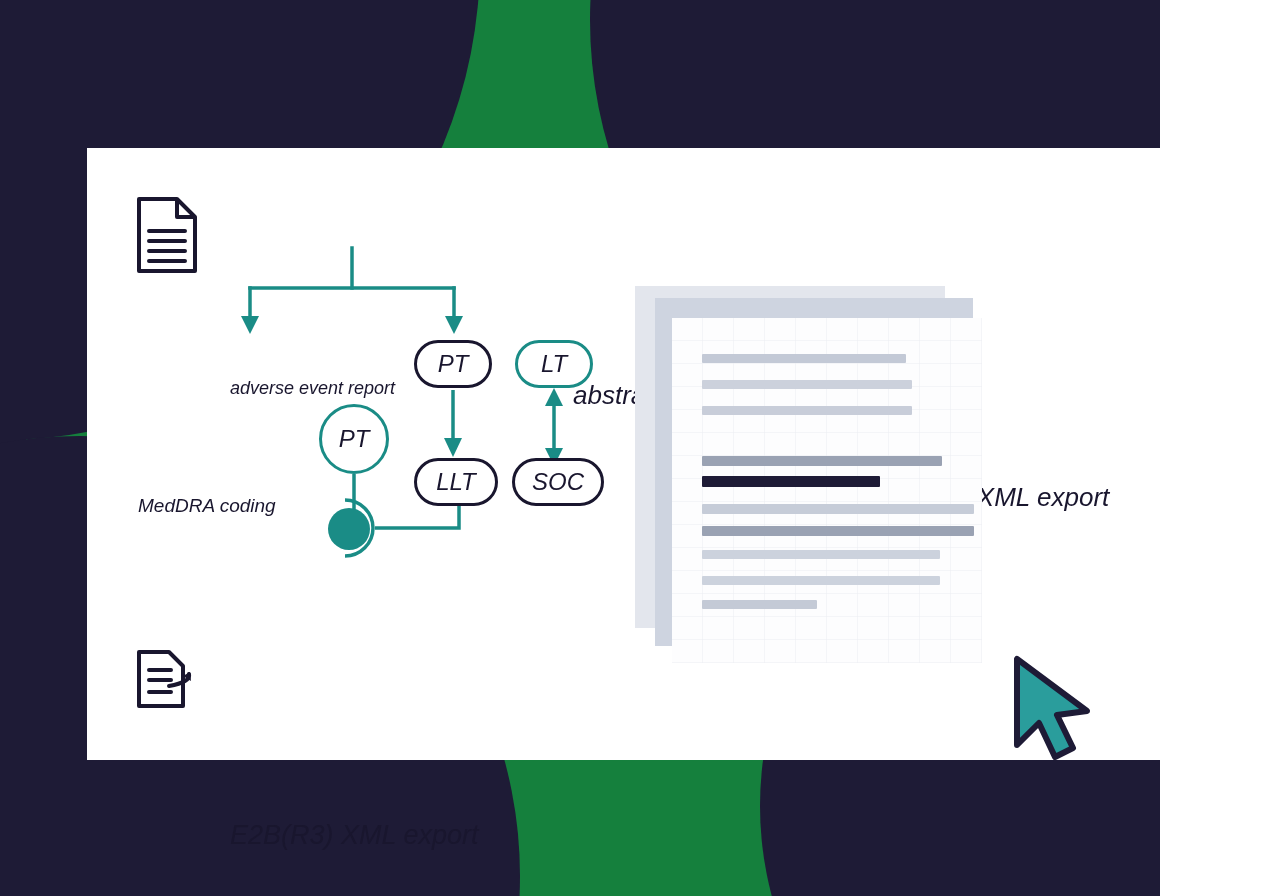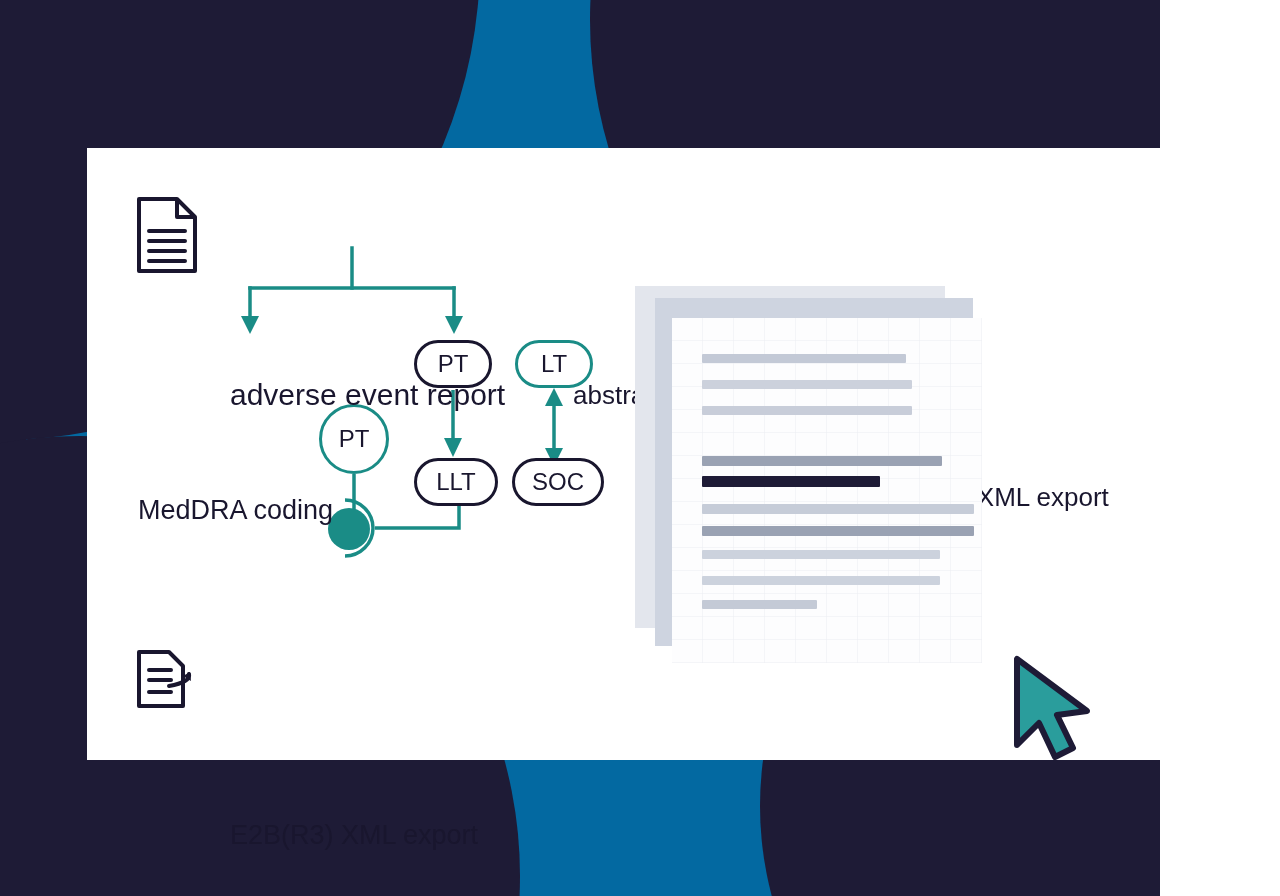--- a/index.html
+++ b/index.html
@@ -4,22 +4,23 @@
 <style>
   * { box-sizing: border-box; margin: 0; padding: 0; }
   html, body {
     width: 1280px; height: 896px;
     overflow: hidden;
     font-family: "Liberation Sans", sans-serif;
   }
   #stage {
     position: relative;
     width: 1160px; height: 896px;
-    background: #0369a1;
+    background: #15803d;
     overflow: hidden;
+    font-style: italic;
   }
   
   .bg-shape { position: absolute; background: #1e1b36; }
   #bg-navy-topleft {
     left: -480px; top: -520px;
     width: 960px; height: 960px;
     border-radius: 50%;
   }
   #bg-navy-topleft-fill {
     left: 0; top: 0; width: 300px; height: 210px;
@@ -57,22 +58,22 @@
     background: #ffffff;
   }
 
   
   .txt {
     position: absolute;
     color: #19162e;
     white-space: nowrap;
     font-weight: 400;
   }
-  #label-adverse-event { left: 143px; top: 230px; font-size: 30px; }
-  #label-meddra        { left: 51px;  top: 347px; font-size: 27px; }
+  #label-adverse-event { left: 143px; top: 230px; font-size: 18px; }
+  #label-meddra        { left: 51px;  top: 347px; font-size: 19px; }
   #label-safety-narr   { left: 52px;  top: 578px; font-size: 27px; }
   #label-e2b-export    { left: 143px; top: 672px; font-size: 27px; }
   #label-top-right     { left: 486px; top: 232px; font-size: 26px; }
   #label-doc-caption   { left: 832px; top: 334px; font-size: 26px; }
 
   #chevron-right { position: absolute; left: 850px; top: 228px; }
 
   .node {
     position: absolute;
     display: flex; align-items: center; justify-content: center;

